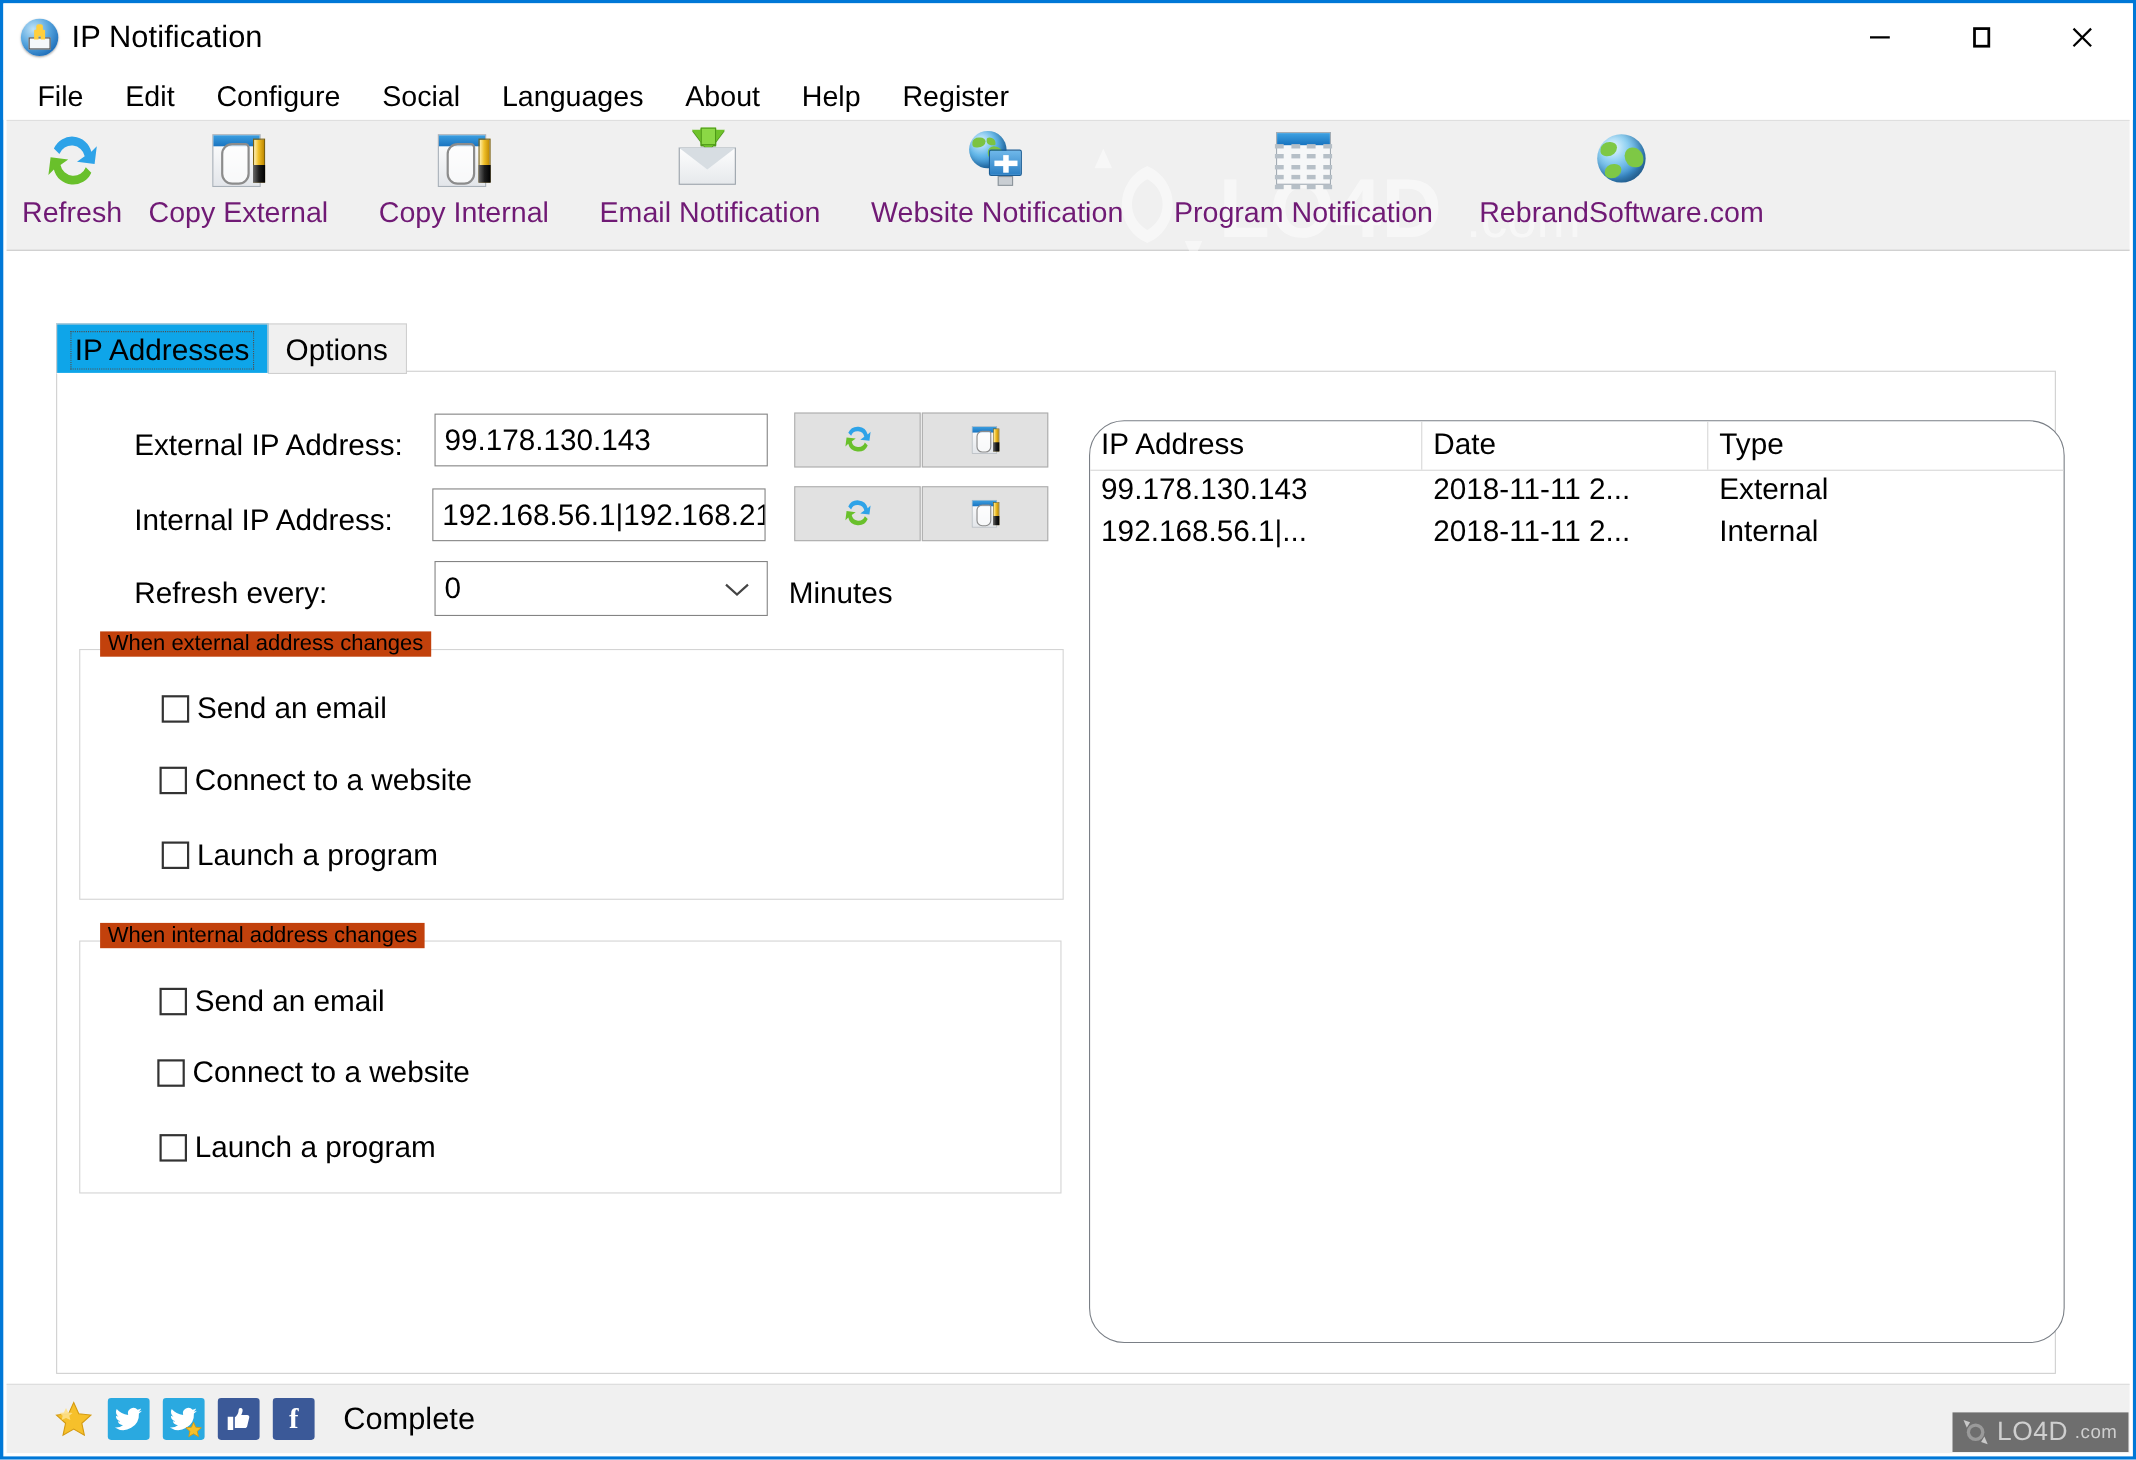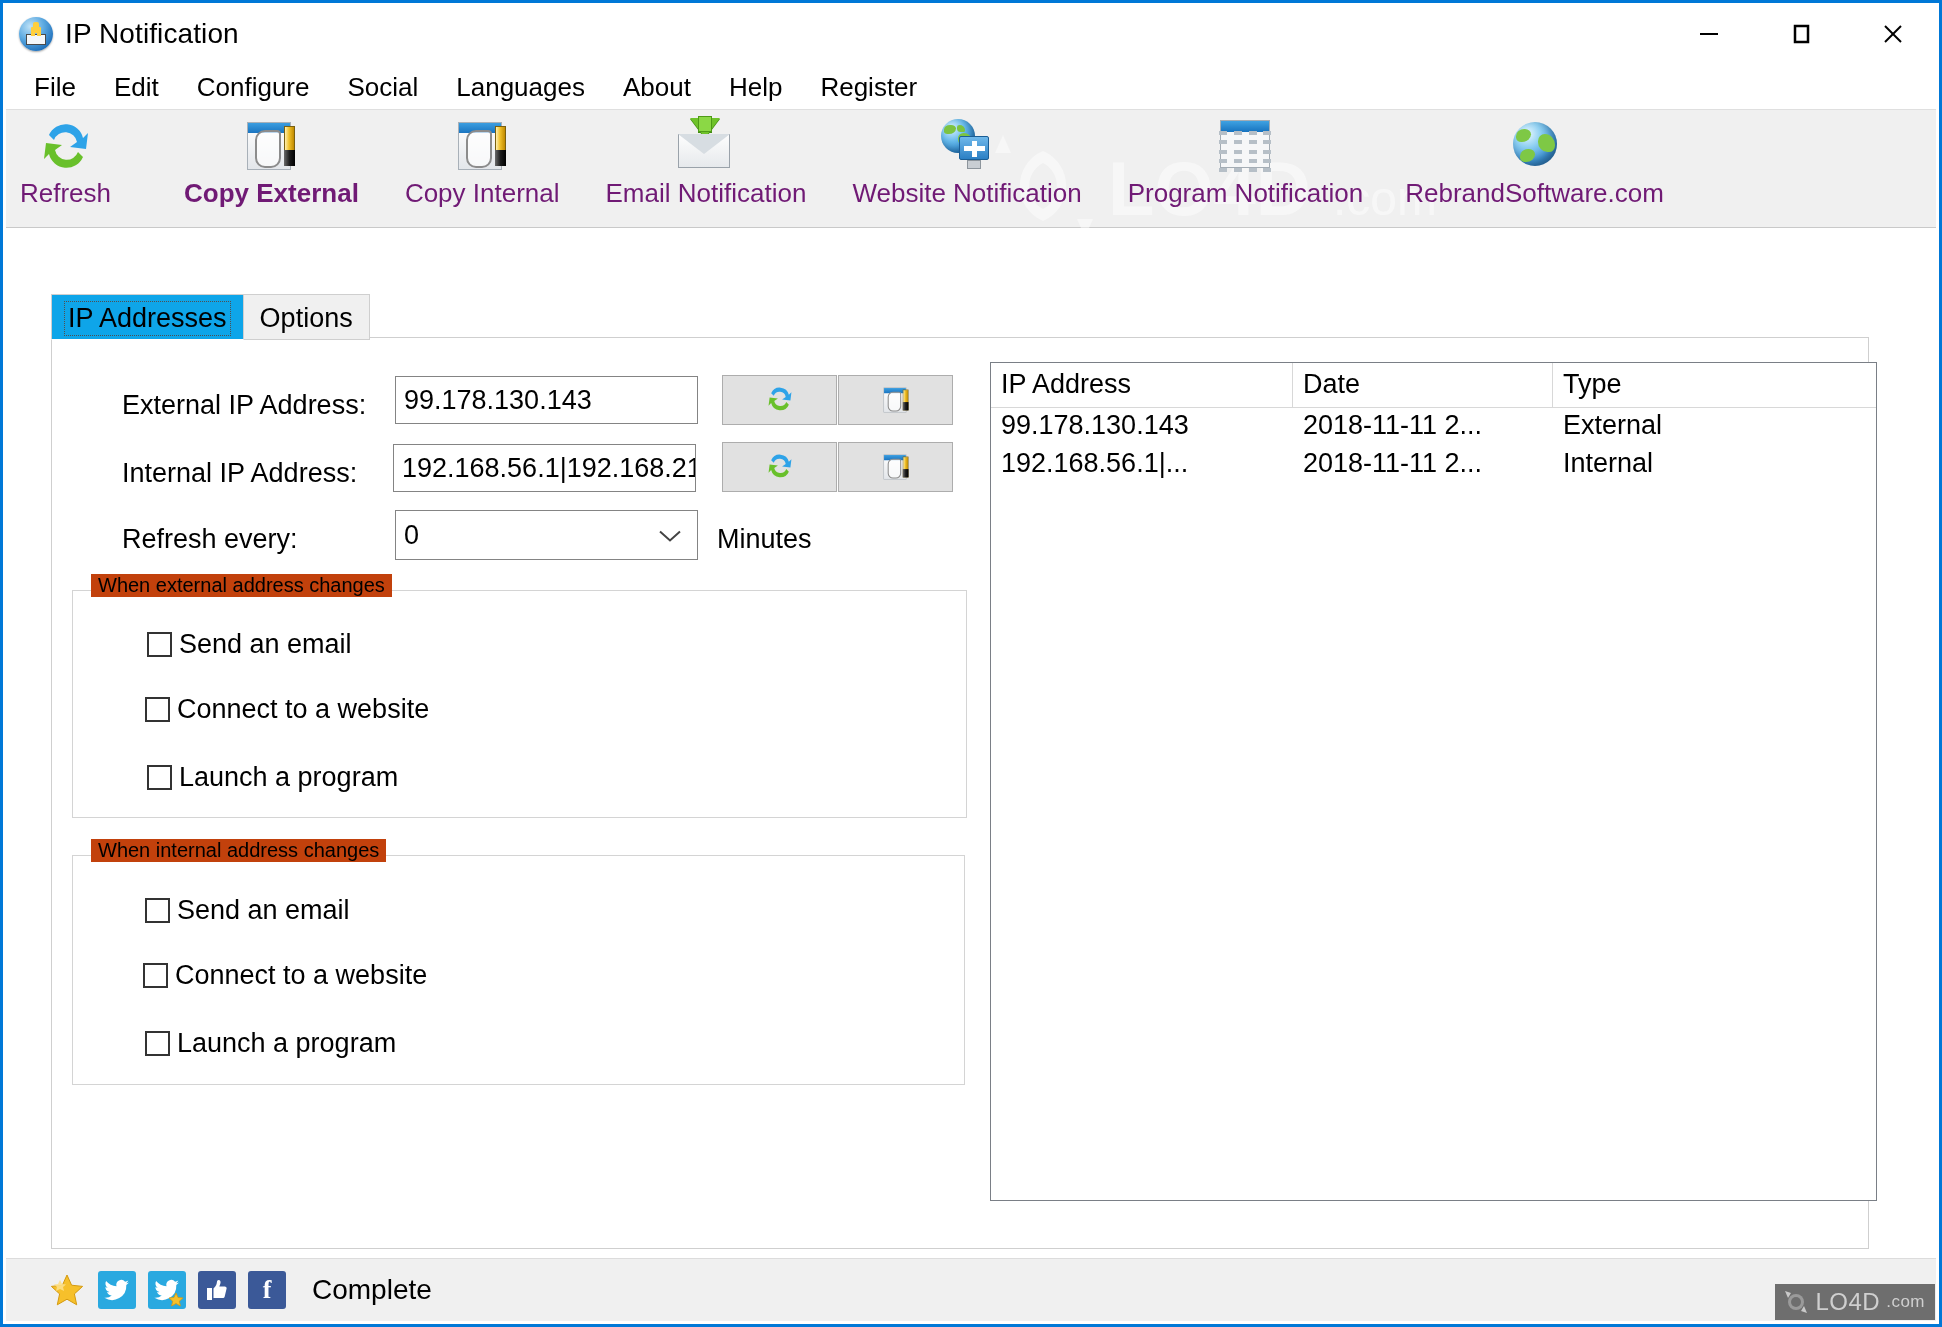--- a/index.html
+++ b/index.html
@@ -394,21 +394,21 @@
     <div class="tb-item" style="margin-left:14px;">
       <div class="tb-icon ico-refresh">
         <svg width="60" height="60" viewBox="0 0 60 60">
           <path d="M13 19 A18 18 0 0 1 47 22 L52 17 L50 33 L34 31 L41 26 A12 12 0 0 0 18 24 Z" fill="#2ea3e8"></path>
           <path d="M47 41 A18 18 0 0 1 13 38 L8 43 L10 27 L26 29 L19 34 A12 12 0 0 0 42 36 Z" fill="#69c02b"></path>
         </svg>
       </div>
       <div class="tb-label">Refresh</div>
     </div>
 
-    <div class="tb-item" style="margin-left:73px;font-weight:bold;">
+    <div class="tb-item" style="margin-left:24px;">
       <div class="tb-icon ico-copy">
         <div class="win"></div>
           <div class="hand"></div>
           <div class="pen"></div>
       </div>
       <div class="tb-label">Copy External</div>
     </div>
 
     <div class="tb-item" style="margin-left:46px;">
       <div class="tb-icon ico-copy">
@@ -582,21 +582,21 @@
       <div class="chkrow" style="left:70px; top:104px;">
         <span class="chkbox"></span>
         <span class="chklabel">Connect to a website</span>
       </div>
       <div class="chkrow" style="left:72px; top:172px;">
         <span class="chkbox"></span>
         <span class="chklabel">Launch a program</span>
       </div>
     </div>
 
-    <div class="listview" style="left:938px; top:24px; width:887px; height:839px;">
+    <div class="listview" style="left:938px; top:44px; width:887px; height:839px;border-radius:32px;">
       <div class="lv-head">
         <div class="lv-col c1">IP Address</div>
         <div class="lv-col c2">Date</div>
         <div class="lv-col c3">Type</div>
       </div>
       <div class="lv-row">
         <div class="lv-cell c1">99.178.130.143</div>
         <div class="lv-cell c2">2018-11-11 2...</div>
         <div class="lv-cell c3">External</div>
       </div>

